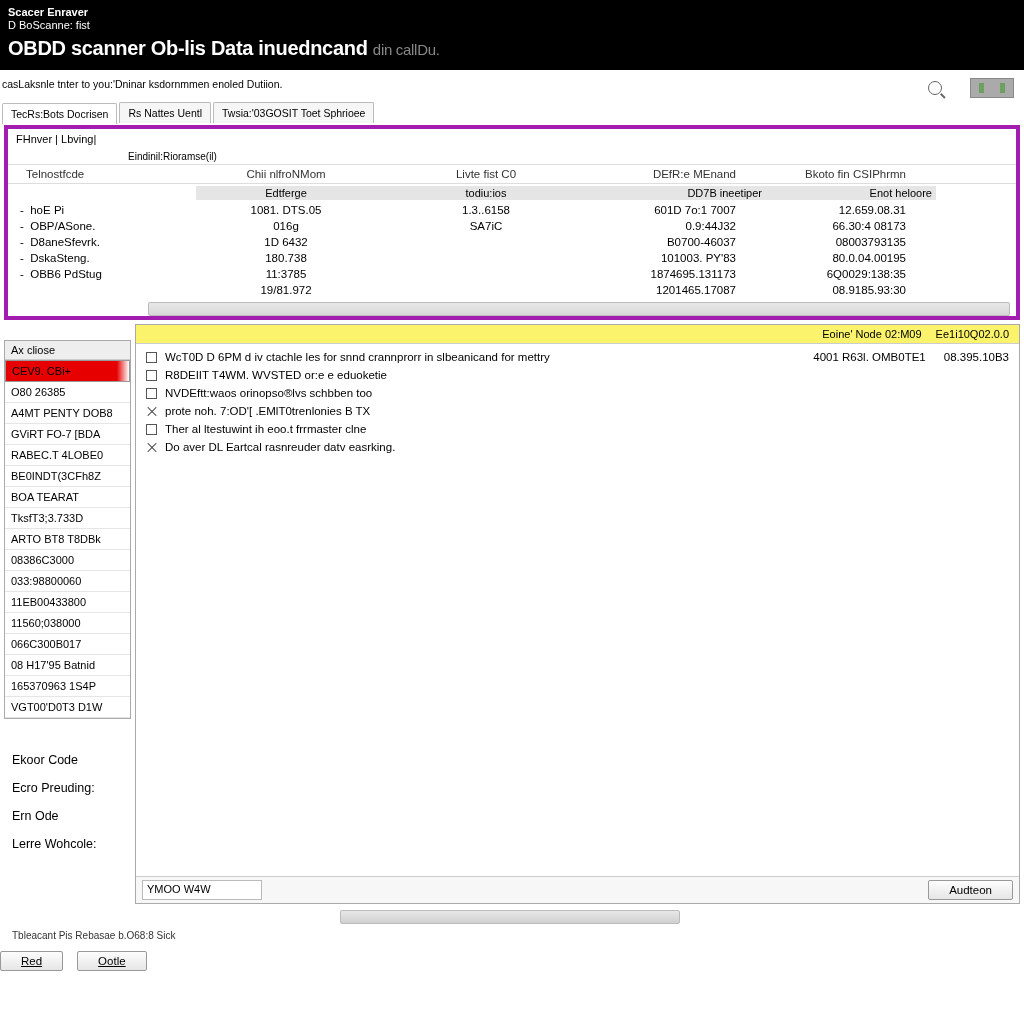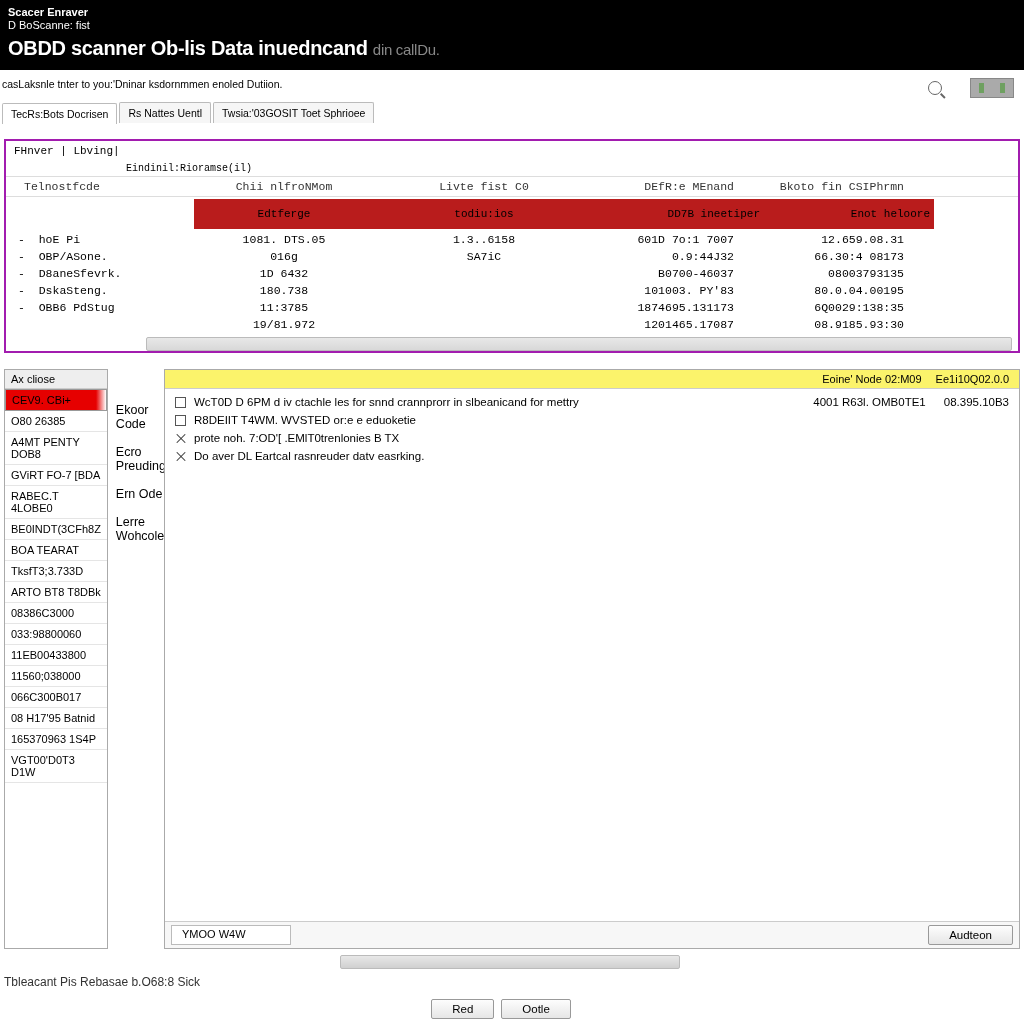--- a/index.html
+++ b/index.html
@@ -46,65 +46,65 @@
   border: 1px solid #bbb;
   border-bottom: none;
   background: #f6f6f6;
   padding: 4px 8px;
   font-size: 10.5px;
   border-radius: 2px 2px 0 0;
   cursor: pointer;
 }
 .tabs .tab.active { background: #fff; position: relative; top: 1px; }
 .panel {
-  border: 2px solid #a21caf;
-  margin: 16px 4px;
-  font-family: Liberation Mono, monospace;
+  border: 4px solid #a21caf;
+  margin: 2px 4px;
 }
 .section-header {
   padding: 4px 8px;
   font-size: 11px;
   display: flex;
   gap: 40px;
 }
 .table { width: 100%; }
 .table .header-row, .table .data-row {
   display: grid;
   grid-template-columns: 180px 180px 220px 170px 170px;
   padding: 3px 8px;
   font-size: 11.5px;
 }
 .table .subheader {
   display: grid;
   grid-template-columns: 180px 180px 220px 170px 170px;
   padding: 2px 8px;
   font-size: 11px;
 }
-.table .subheader span { background: #b91c1c; padding: 9px 4px; }
+.table .subheader span { background: #e5e5e5; padding: 1px 4px; }
 .table .subheader span:first-child { background: none; padding:1px 2px; text-align:center; }
 .table .header-row { border-bottom: 1px solid #ddd; color: #333; }
 .table .header-row span:nth-child(1) { padding-left: 10px; }
 .table .data-row { padding: 2px 8px; }
 .table .col-center { text-align: center; }
 .table .col-right { text-align: right; padding-right: 30px; }
 .summary-label { padding: 2px 8px 2px 120px; font-size: 10px; border-bottom: 1px solid #ddd; }
 .hscroll {
   height: 14px; background: linear-gradient(#e8e8e8,#d8d8d8); margin: 4px 6px 0 140px;
   border:1px solid #bbb; border-radius:2px;
 }
 .lower {
   display: flex;
   margin: 4px 4px 0 4px;
   gap: 4px;
   height: 580px;
 }
 .sidebar {
-  width: 156px;
-  display: flex;
-  flex-direction: row;
+  width: 127px;
+  display: flex;
+  flex-direction: column;
+  margin-top: 16px;
 }
 .sidebar-box {
   border: 1px solid #aaa;
   background: #fff;
 }
 .sidebar-header {
   background: #eee;
   padding: 3px 6px;
   font-size: 11px;
   border-bottom: 1px solid #ccc;
@@ -162,38 +162,38 @@
 .detail-line .cbx::before { transform: rotate(45deg); }
 .detail-line .cbx::after { transform: rotate(-45deg); }
 .detail-line.sep { border-bottom: 1px solid #444; margin-bottom:2px; padding-bottom: 5px; }
 .detail-footer {
   border-top: 1px solid #ccc;
   display: flex;
   justify-content: space-between;
   padding: 3px 6px;
   background:#f7f7f7;
 }
-.detail-footer .left-box { border:1px solid #bbb; padding:2px 10px; min-width:120px; font-size:11px; background:#fff; }
+.detail-footer .left-box { border:1px solid #bbb; padding:2px 4px; min-width:120px; font-size:11px; background:#fff; }
 .btn {
   border: 1px solid #999;
   background: linear-gradient(#fdfdfd,#e6e6e6);
   padding: 3px 20px;
   font-size: 11.5px;
   border-radius: 2px;
   cursor: pointer;
 }
 .bottom-scroll {
   height: 14px; background: linear-gradient(#e8e8e8,#d0d0d0); margin: 6px 6px 0 340px;
   border:1px solid #bbb; border-radius:2px; width: 340px;
 }
 .status-line {
-  font-size: 12px; padding: 6px 4px; color:#333;
+  font-size: 10px; padding: 6px 12px; color:#333;
 }
 .bottom-buttons {
-  display:flex; justify-content:center; gap: 7px; padding: 4px 22px 10px 0;
+  display:flex; justify-content:flex-start; gap: 14px; padding: 4px 22px 10px 0; text-decoration: underline;
 }
 .right-value { margin-left:auto; display:flex; gap: 18px; font-size:11.5px; }
 .right-value span:nth-child(1){ min-width:120px; text-align:right; }
 </style>
 </head>
 <body>
 
 <div class="titlebar">
   <div class="line1">Scacer Enraver</div>
   <div class="line2">D BoScanne: fist</div>
@@ -332,22 +332,30 @@
           <span class="right-value">
             <span>4001 R63l. OMB0TE1</span>
             <span>08.395.10B3</span>
           </span>
         </div>
         <div class="detail-line">
           <span class="cb"></span>
           <span>R8DEIIT T4WM. WVSTED or:e e eduoketie</span>
         </div>
         <div class="detail-line">
+          <span class="cb"></span>
+          <span>NVDEftt:waos orinopso®lvs schbben too</span>
+        </div>
+        <div class="detail-line">
           <span class="cbx"></span>
           <span>prote noh. 7:OD'[ .EMlT0trenlonies B TX</span>
+        </div>
+        <div class="detail-line">
+          <span class="cb"></span>
+          <span>Ther al ltestuwint ih eoo.t frrmaster clne</span>
         </div>
         <div class="detail-line">
           <span class="cbx"></span>
           <span>Do aver DL Eartcal rasnreuder datv easrking.</span>
         </div>
       </div>
     <div class="detail-footer">
       <div class="left-box">YMOO W4W</div>
       <button class="btn">Audteon</button>
     </div>

